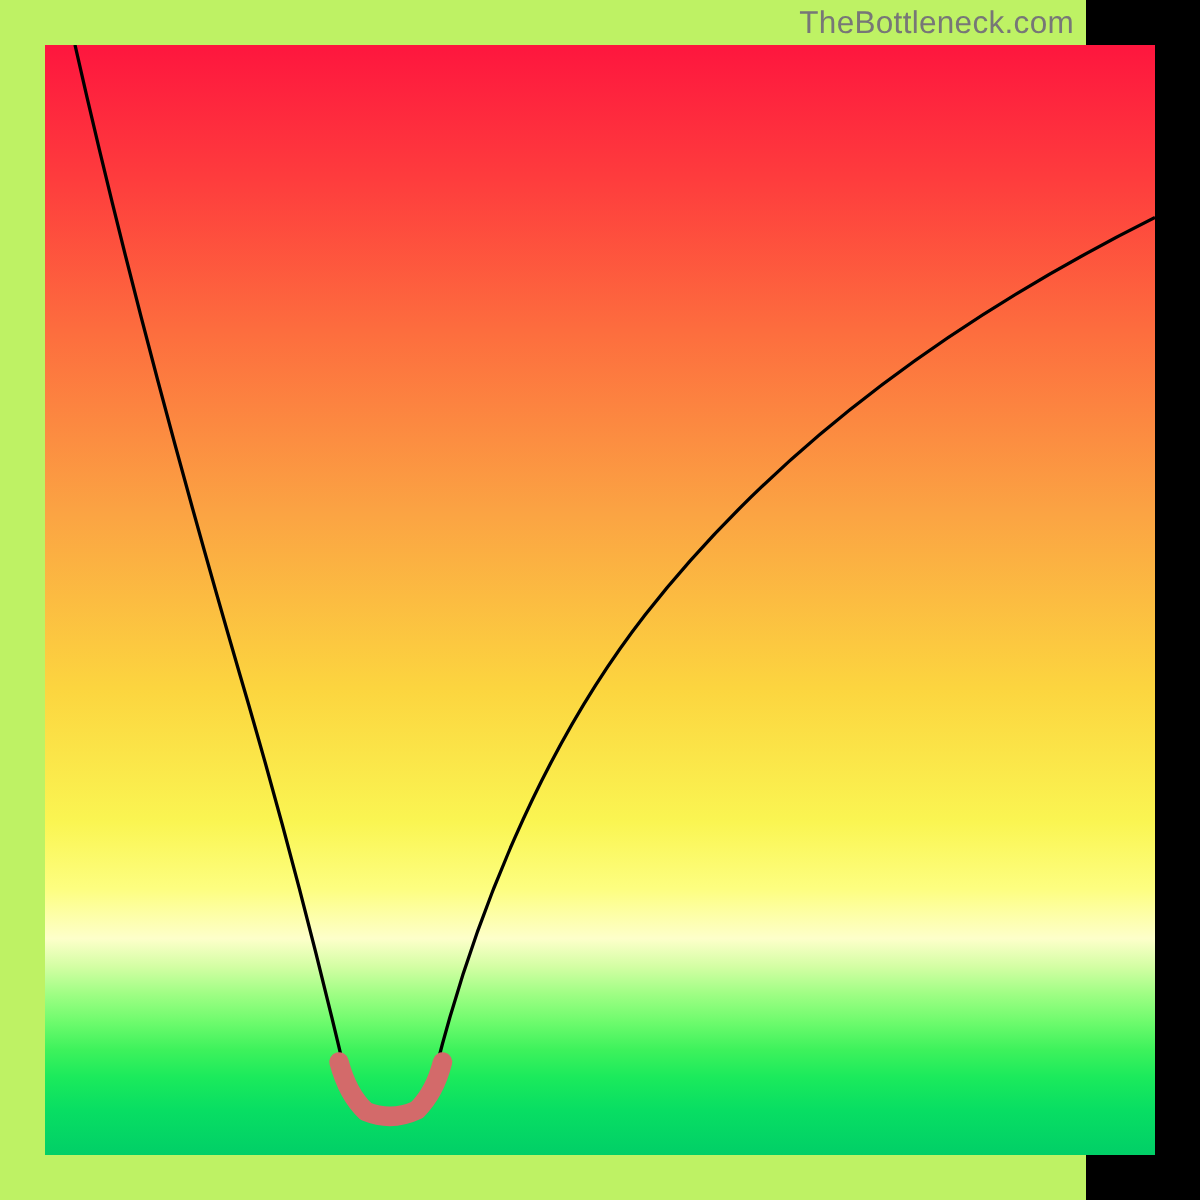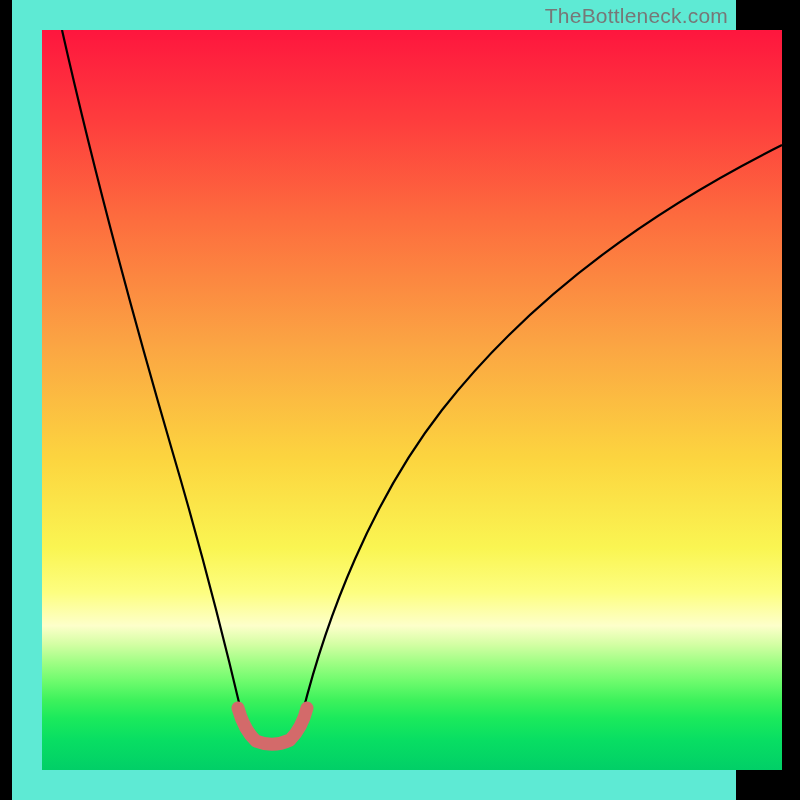--- a/index.html
+++ b/index.html
@@ -6,25 +6,25 @@
     margin: 0;
     padding: 0;
     width: 800px;
     height: 800px;
     background: #000;
     overflow: hidden;
     font-family: Arial, Helvetica, sans-serif;
   }
   .frame {
     position: absolute;
-    left: 12px;
+    left: 0;
     top: 0;
     width: 724px;
     height: 800px;
-    background: #5eead4;
+    background: #bef264;
   }
   .plot {
     position: absolute;
     left: 30px;
     top: 30px;
     width: 740px;
     height: 740px;
     background: linear-gradient(
       to bottom,
       #fe163e 0%,

